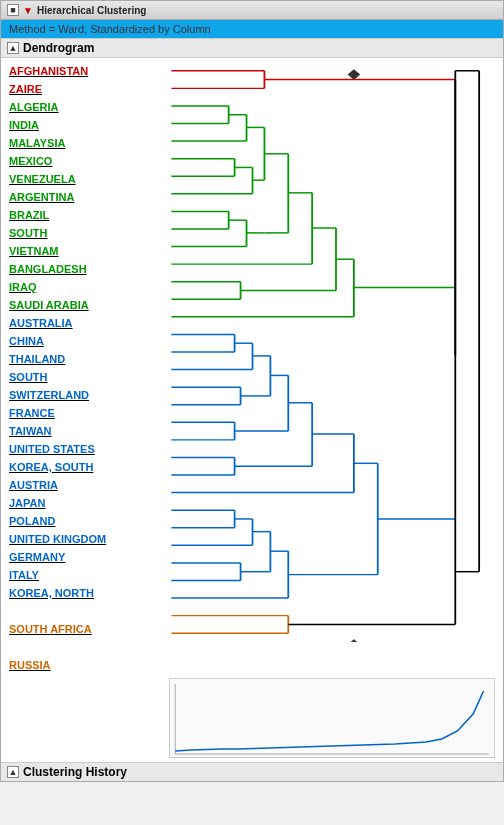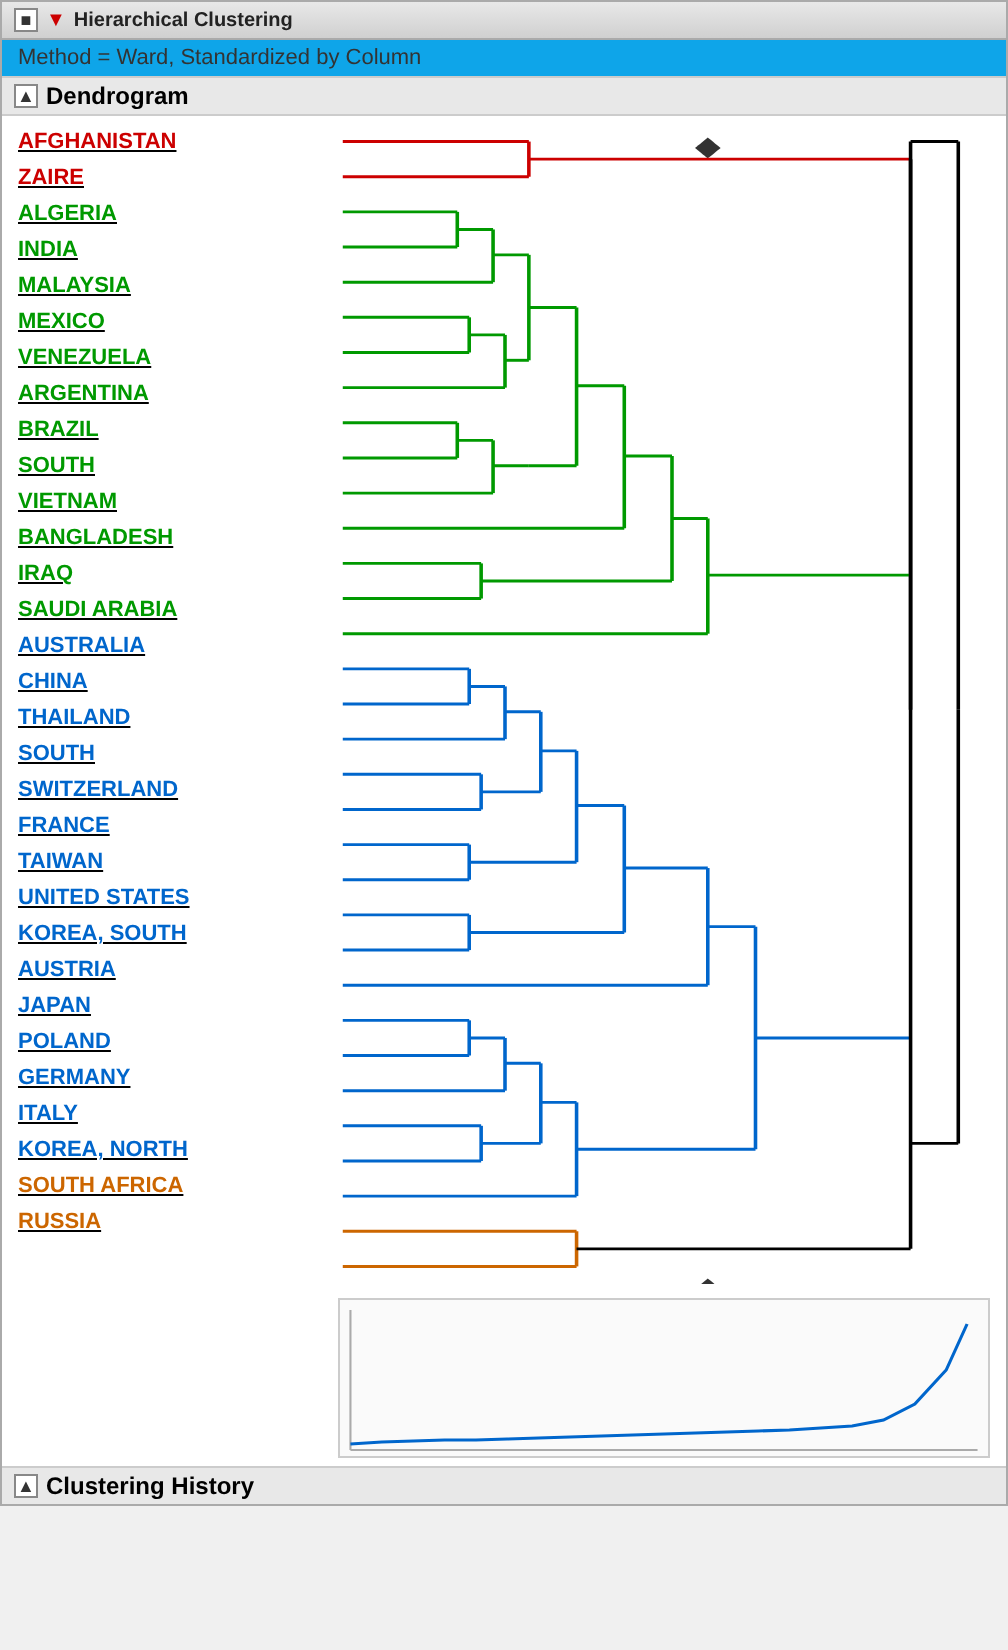--- a/index.html
+++ b/index.html
@@ -81,21 +81,21 @@
       height: 18px;
       line-height: 18px;
       font-size: 11px;
       font-weight: bold;
       white-space: nowrap;
     }
 
     .color-red { color: #cc0000; }
     .color-green { color: #009900; }
     .color-blue { color: #0066cc; }
-    .color-orange { color: #cc6600; }
+    .color-orange { color: #cc6600; margin-top: 18px; }
 
     .tree-area {
       flex: 1;
       position: relative;
       min-height: 580px;
     }
 
     svg.tree-svg {
       width: 100%;
       height: 580px;
@@ -161,20 +161,21 @@
         <div class="country-item color-blue">THAILAND</div>
         <div class="country-item color-blue">SOUTH</div>
         <div class="country-item color-blue">SWITZERLAND</div>
         <div class="country-item color-blue">FRANCE</div>
         <div class="country-item color-blue">TAIWAN</div>
         <div class="country-item color-blue">UNITED STATES</div>
         <div class="country-item color-blue">KOREA, SOUTH</div>
         <div class="country-item color-blue">AUSTRIA</div>
         <div class="country-item color-blue">JAPAN</div>
         <div class="country-item color-blue">POLAND</div>
+        <div class="country-item color-blue">UNITED KINGDOM</div>
         <div class="country-item color-blue">GERMANY</div>
         <div class="country-item color-blue">ITALY</div>
         <div class="country-item color-blue">KOREA, NORTH</div>
         <div class="country-item color-orange">SOUTH AFRICA</div>
         <div class="country-item color-orange">RUSSIA</div>
       </div>
 
     <div class="tree-area">
       <svg class="tree-svg" viewBox="0 0 280 594" preserveAspectRatio="none">
 

